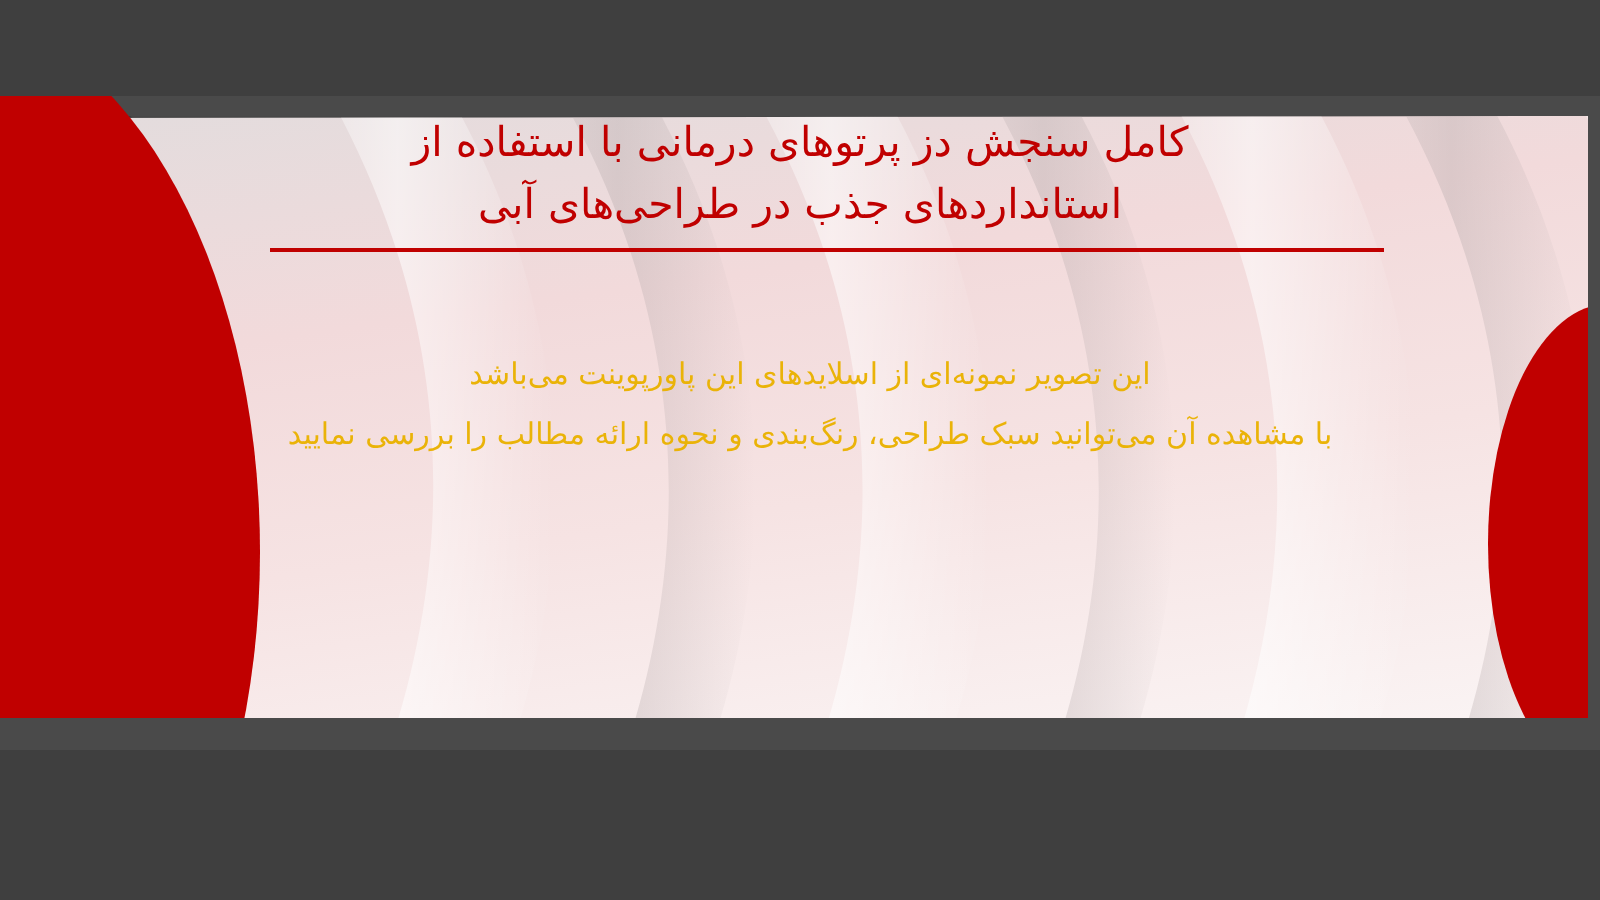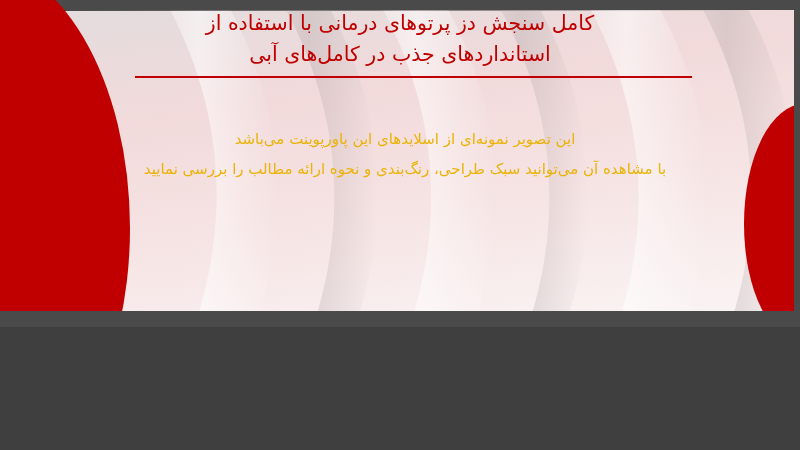--- a/index.html
+++ b/index.html
@@ -11,20 +11,21 @@
   body {
     font-family: "DejaVu Sans", sans-serif;
   }
 
   .slide {
     position: relative;
     width: 800px;
     height: 327px;
     overflow: hidden;
     background: #474747;
+    margin-top: 48px;
   }
 
   
   .frame-top {
     position: absolute;
     left: 0; top: 0;
     width: 800px; height: 10px;
     background: #4a4a4a;
     z-index: 2;
   }
@@ -193,21 +194,21 @@
 
   <div class="red-right"></div>
 
   <div class="frame-bottom"></div>
   <div class="frame-right"></div>
 
   <div class="text-layer">
 
     <div class="title-block">
       <div class="title-line">کامل سنجش دز پرتوهای درمانی با استفاده از</div>
-      <div class="title-line">استانداردهای جذب در کامل‌های آبی</div>
+      <div class="title-line">استانداردهای جذب در طراحی‌های آبی</div>
     </div>
     <div class="title-rule"></div>
 
     <div class="body-block">
       <div class="body-line">این تصویر نمونه‌ای از اسلایدهای این پاورپوینت می‌باشد</div>
       <div class="body-line">با مشاهده آن می‌توانید سبک طراحی، رنگ‌بندی و نحوه ارائه مطالب را بررسی نمایید</div>
     </div>
 
   </div>
 

